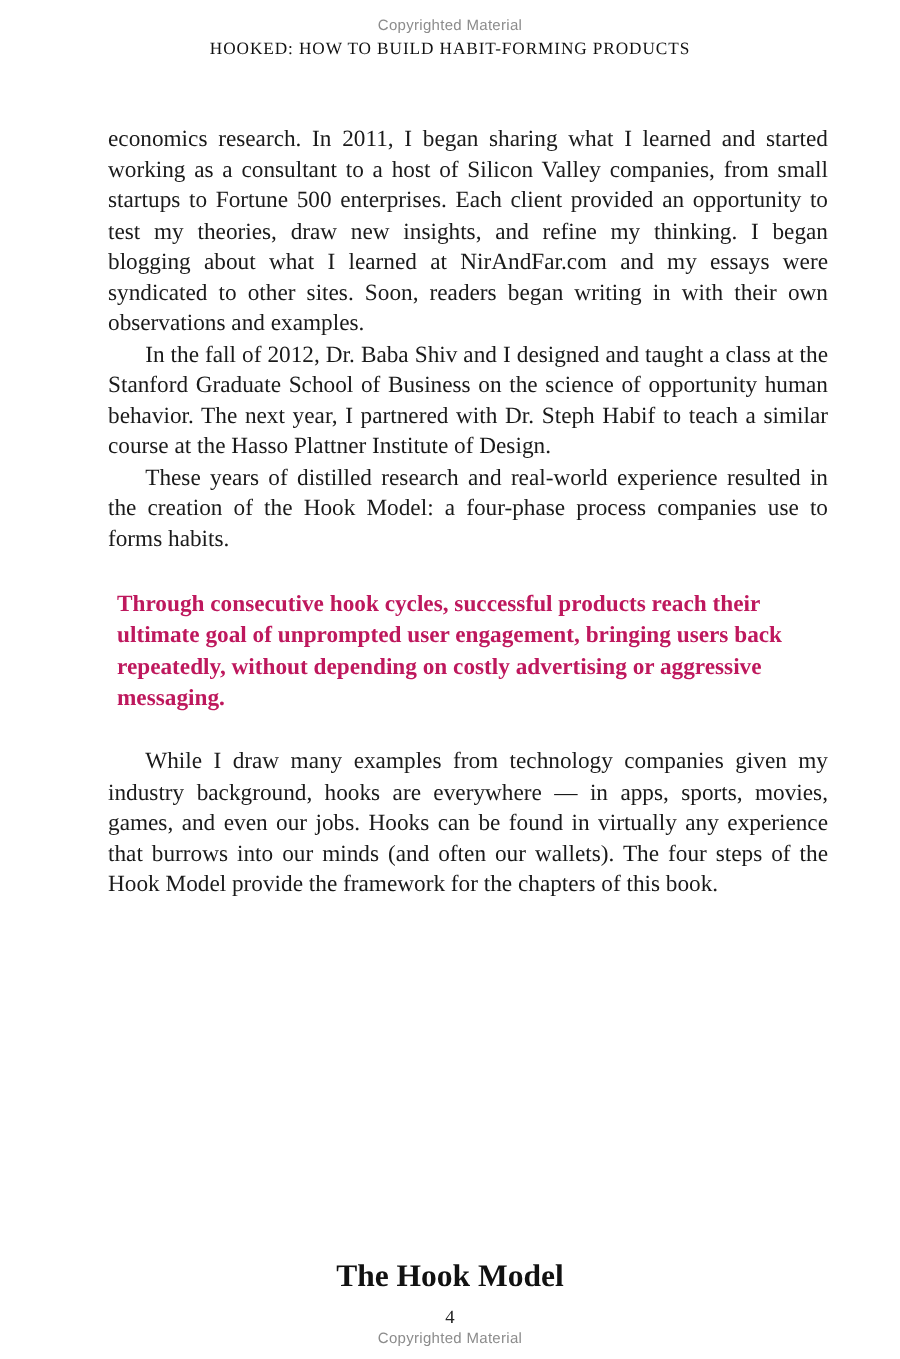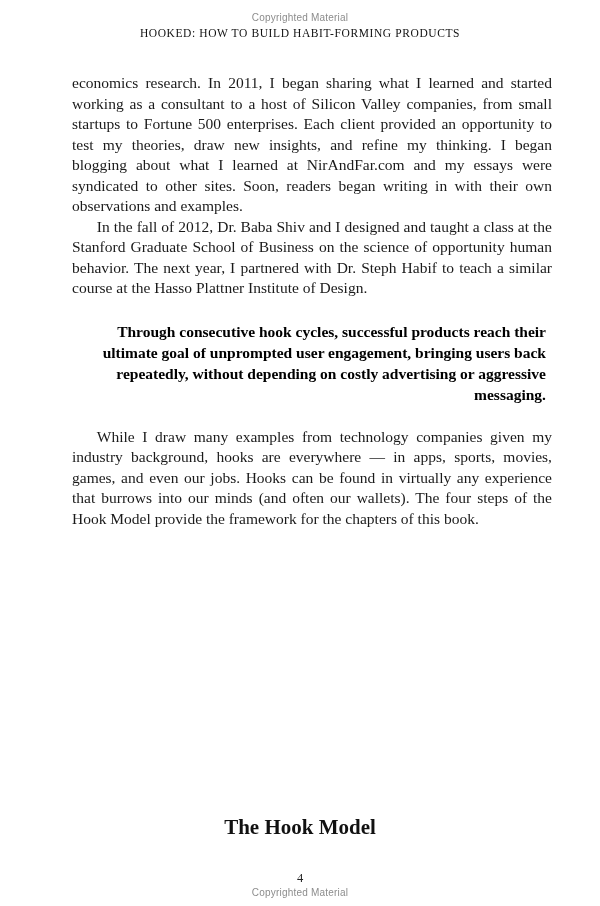--- a/index.html
+++ b/index.html
@@ -24,43 +24,43 @@
     font-size: 10px;
     color: #8c8c8c;
     letter-spacing: 0.2px;
   }
   .copyright.top { margin-bottom: 4px; }
   .running-header {
     text-align: center;
     font-size: 11.5px;
     letter-spacing: 0.6px;
     color: #111;
-    margin-bottom: 34px;
+    margin-bottom: 44px;
   }
   .body-text {
     font-size: 15.5px;
     line-height: 20.5px;
     text-align: justify;
     color: #1a1a1a;
     margin-left: 24px;
   }
   .body-text p { margin: 0; }
   .body-text p.indent { text-indent: 1.6em; }
   .pull-quote {
     font-weight: bold;
-    text-align: right;
+    text-align: left;
     line-height: 21px;
     margin: 22px 6px 22px 6px;
-    color: #000000;
+    color: #be185d;
   }
   .section-heading {
     position: absolute;
     left: 0;
     right: 0;
-    top: 815px;
+    top: 838px;
     text-align: center;
     font-size: 21px;
     font-weight: bold;
     color: #111;
   }
   .footer {
     position: absolute;
     left: 0;
     right: 0;
     bottom: 8px;
@@ -77,20 +77,21 @@
 
 <div class="page">
 
   <div class="copyright top">Copyrighted Material</div>
 
   <div class="running-header">HOOKED: HOW TO BUILD HABIT-FORMING PRODUCTS</div>
 
   <div class="body-text">
     <p class="no-indent">economics research. In 2011, I began sharing what I learned and started working as a consultant to a host of Silicon Valley companies, from small startups to Fortune 500 enterprises. Each client provided an opportunity to test my theories, draw new insights, and refine my thinking. I began blogging about what I learned at NirAndFar.com and my essays were syndicated to other sites. Soon, readers began writing in with their own observations and examples.</p>
     <p class="indent">In the fall of 2012, Dr. Baba Shiv and I designed and taught a class at the Stanford Graduate School of Business on the science of opportunity human behavior. The next year, I partnered with Dr. Steph Habif to teach a similar course at the Hasso Plattner Institute of Design.</p>
+    <p class="indent">These years of distilled research and real-world experience resulted in the creation of the Hook Model: a four-phase process companies use to forms habits.</p>
 
     <div class="pull-quote">Through consecutive hook cycles, successful products reach their ultimate goal of unprompted user engagement, bringing users back repeatedly, without depending on costly advertising or aggressive messaging.</div>
 
     <p class="indent">While I draw many examples from technology companies given my industry background, hooks are everywhere — in apps, sports, movies, games, and even our jobs. Hooks can be found in virtually any experience that burrows into our minds (and often our wallets). The four steps of the Hook Model provide the framework for the chapters of this book.</p>
   </div>
 
   <h1 class="section-heading">The Hook Model</h1>
 
   <div class="footer">
     <div class="page-number">4</div>

